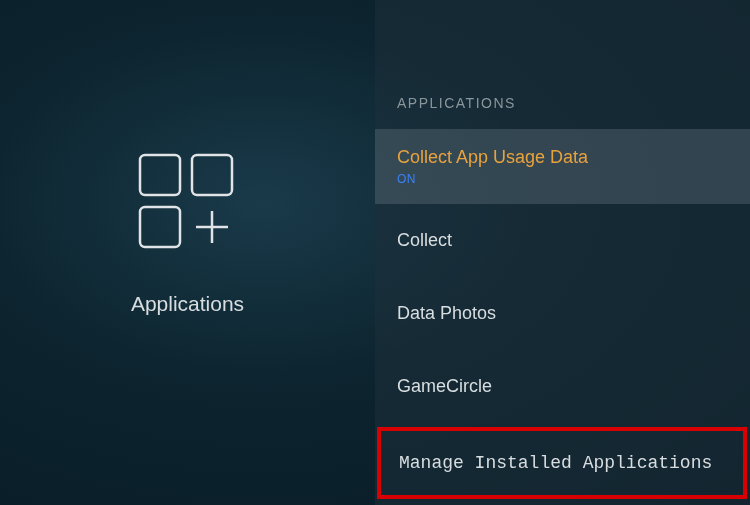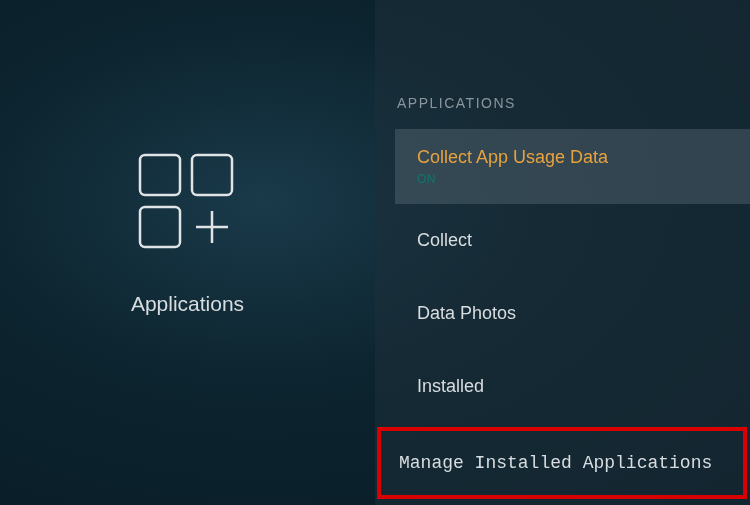--- a/index.html
+++ b/index.html
@@ -46,31 +46,30 @@
       padding: 0 22px 18px 22px;
       font-weight: 400;
     }
     .menu-item {
       padding: 18px 22px;
       color: #d8dde0;
       font-size: 18px;
       font-weight: 300;
       cursor: pointer;
       position: relative;
-      margin-left: 20px;
     }
     .menu-item.selected {
       background: rgba(130, 145, 155, 0.28);
     }
     .menu-item.selected .item-label {
       color: #e8a23d;
       font-weight: 400;
     }
     .item-sublabel {
-      color: #0f766e;
+      color: #3b82f6;
       font-size: 12px;
       margin-top: 4px;
       letter-spacing: 0.5px;
     }
     .menu-item.regular {
       padding: 26px 22px;
     }
     .highlight-box {
       border: 4px solid #d80000;
       padding: 22px 18px 22px 18px;
@@ -109,19 +108,19 @@
 
   <div class="menu-item regular">
     <div class="item-label">Collect</div>
   </div>
 
   <div class="menu-item regular">
     <div class="item-label">Data Photos</div>
   </div>
 
   <div class="menu-item regular">
-    <div class="item-label">Installed</div>
+    <div class="item-label">GameCircle</div>
   </div>
 
   <div class="highlight-box">
     <div class="item-label">Manage Installed Applications</div>
   </div>
 </div>
 
 </body></html>

